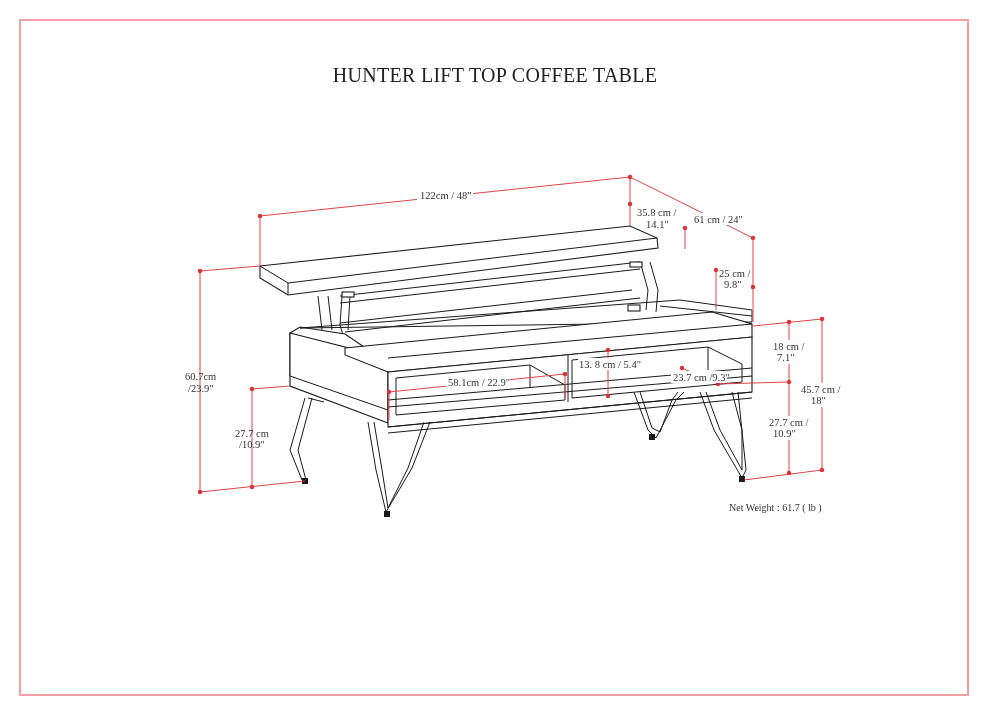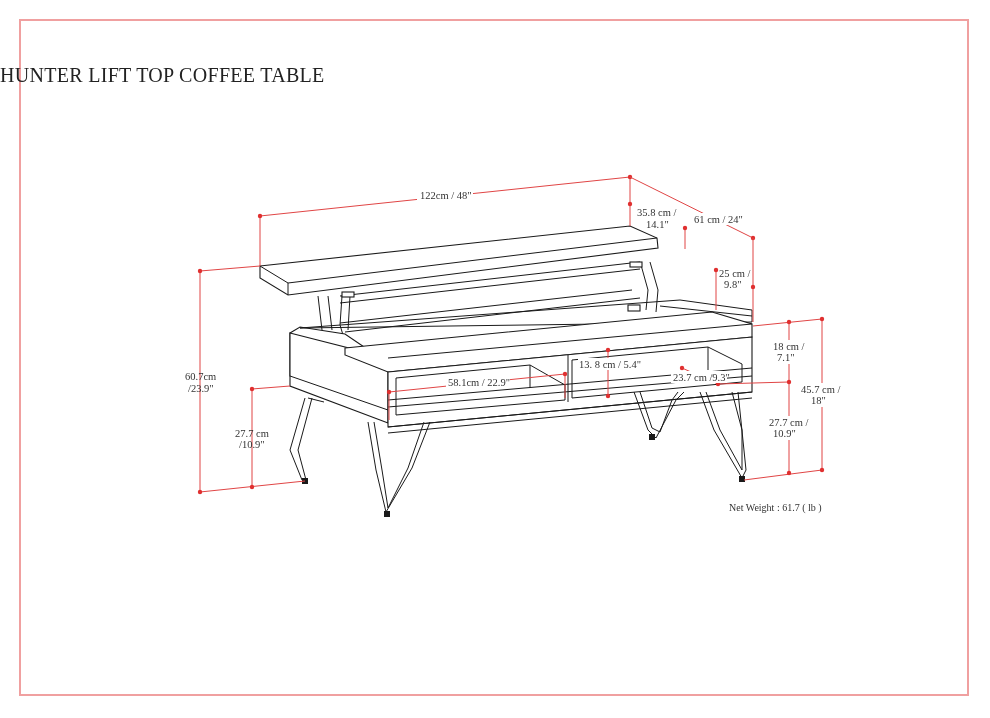--- a/index.html
+++ b/index.html
@@ -1,18 +1,18 @@
 <!DOCTYPE html>
 <html><head>
 <meta charset="utf-8">
 <style>
   html,body{margin:0;padding:0;background:#ffffff;}
   body{width:990px;height:718px;position:relative;overflow:hidden;font-family:"Liberation Serif","DejaVu Serif",serif;}
   .frame{position:absolute;left:19px;top:19px;width:950px;height:677px;border:2px solid #f0a0a0;box-sizing:border-box;}
-  .title{position:absolute;left:0;width:990px;top:64px;font-size:20px;color:#222;letter-spacing:0.3px;}
+  .title{position:absolute;left:0;width:990px;top:64px;text-align:center;font-size:20px;color:#222;letter-spacing:0.3px;}
   svg{position:absolute;left:0;top:0;}
   .lbl{font-family:"Liberation Serif","DejaVu Serif",serif;font-size:10.5px;fill:#333;}
   .dim{stroke:#e04545;stroke-width:1;fill:none;}
   .dot{fill:#e03030;}
   .ln{stroke:#1a1a1a;stroke-width:1.1;fill:#fff;}
   .ln2{stroke:#1a1a1a;stroke-width:1;fill:none;}
 </style>
 </head>
 <body>
 

